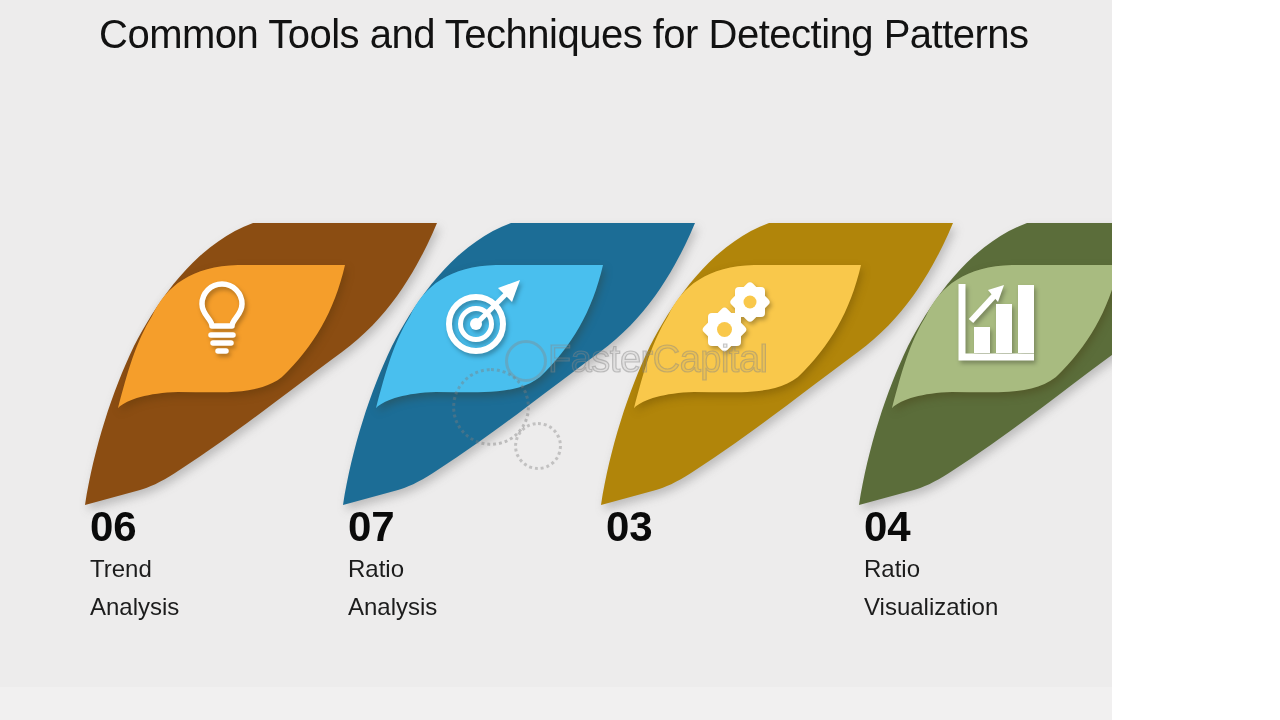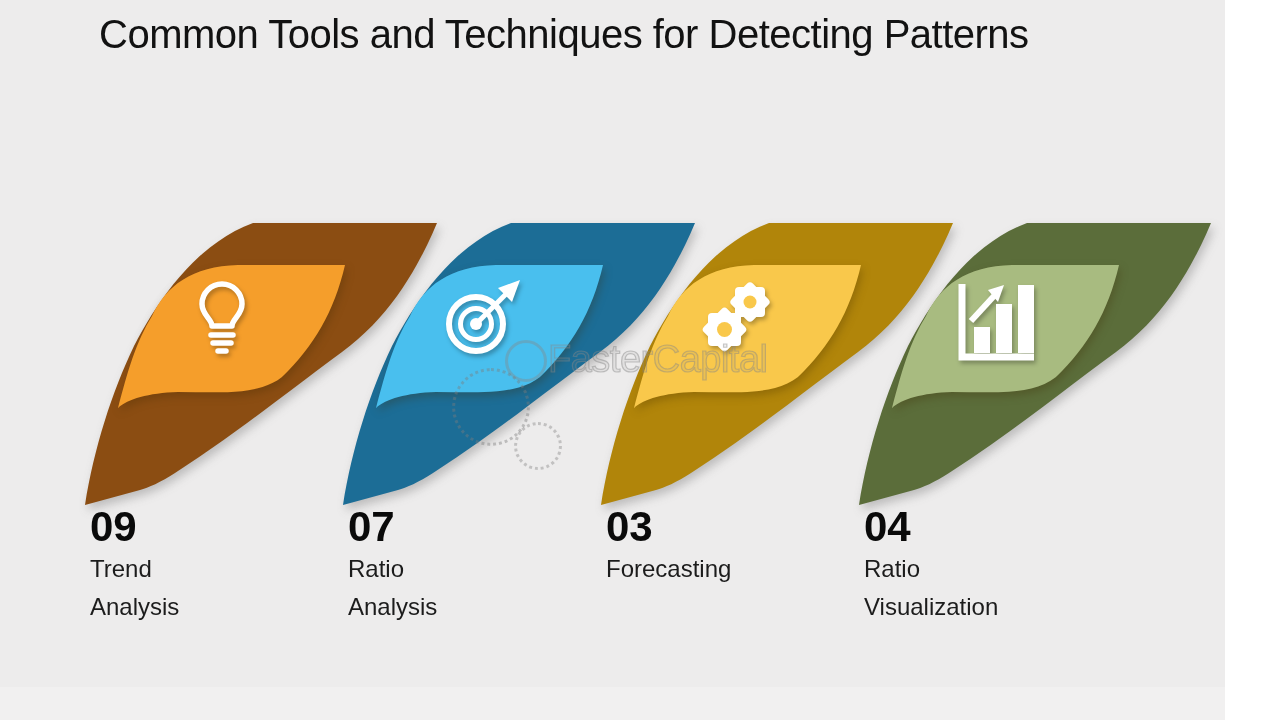--- a/index.html
+++ b/index.html
@@ -1,20 +1,20 @@
 <!DOCTYPE html>
 <html><head>
 <meta charset="utf-8">
 <style>
   html, body { margin: 0; padding: 0; }
   body { font-family: "Liberation Sans", sans-serif; }
 
   .slide {
     position: relative;
-    width: 1225px;
+    width: 1112px;
     height: 720px;
     background: #EDECEC;
     overflow: hidden;
   }
 
   .bottom-strip {
     position: absolute;
     left: 0; top: 687px;
     width: 1280px; height: 33px;
     background: #F1F0F0;
@@ -174,39 +174,38 @@
       <polygon points="52,9 36,14 46,26" fill="#ffffff"></polygon>
     </svg>
   </div>
 
   <span class="wm-ring"></span>
   <span class="wm-gear1"></span>
   <span class="wm-gear2"></span>
   <div class="wm-text">FasterCapital</div>
 
   <div class="step-label" style="left:90px">
-    <div class="step-num">09</div>
+    <div class="step-num">06</div>
     <div class="step-name">
       <span class="nl">Trend</span>
       <span class="nl">Analysis</span>
     </div>
   </div>
 
   <div class="step-label" style="left:348px">
     <div class="step-num">07</div>
     <div class="step-name">
       <span class="nl">Ratio</span>
       <span class="nl">Analysis</span>
     </div>
   </div>
 
   <div class="step-label" style="left:606px">
     <div class="step-num">03</div>
     <div class="step-name">
-      <span class="nl">Forecasting</span>
     </div>
   </div>
 
   <div class="step-label" style="left:864px">
     <div class="step-num">04</div>
     <div class="step-name">
       <span class="nl">Ratio</span>
       <span class="nl">Visualization</span>
     </div>
   </div>

